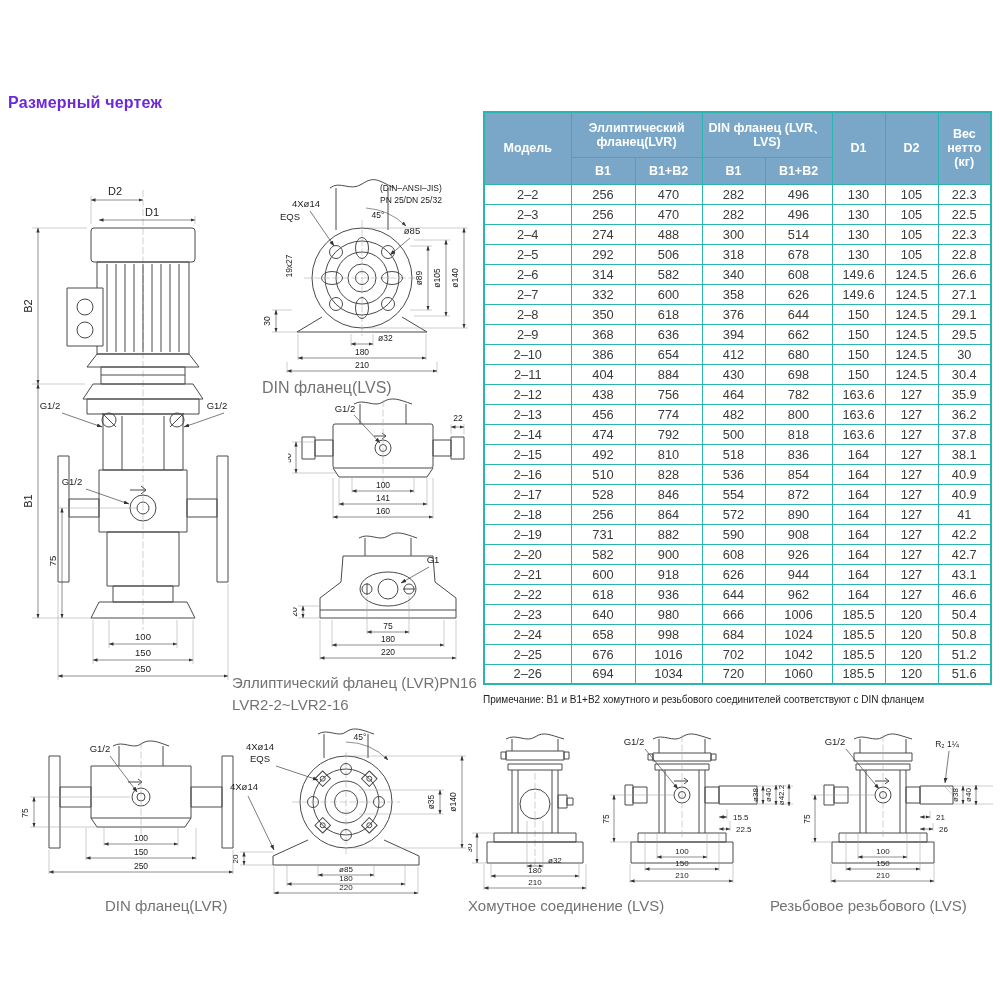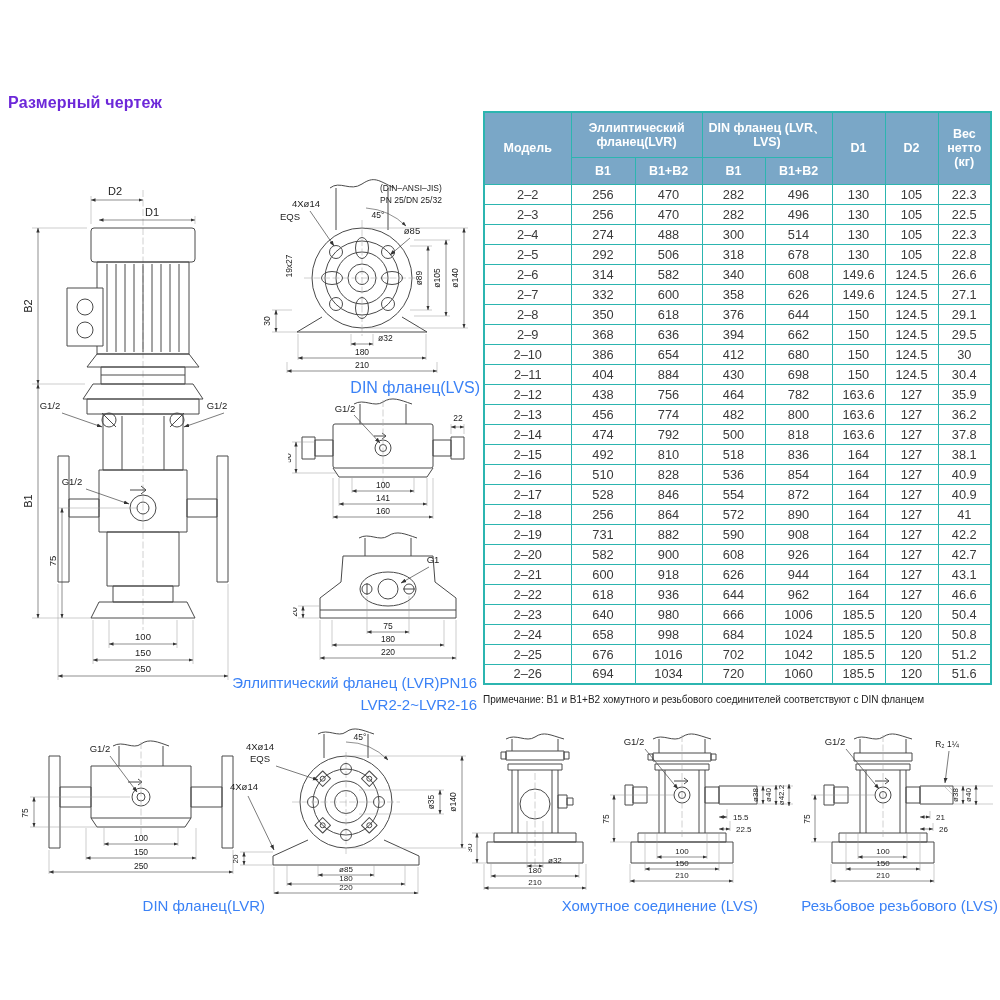--- a/index.html
+++ b/index.html
@@ -1,20 +1,20 @@
 <!DOCTYPE html>
 <html><head>
 <meta charset="utf-8">
 <style>
 *{margin:0;padding:0;box-sizing:border-box}
 html,body{width:1000px;height:1000px;background:#fff;font-family:"Liberation Sans",sans-serif}
 .stage{position:absolute;left:0;top:0;width:1000px;height:1000px;overflow:hidden;background:#fff}
 .title{position:absolute;left:8px;top:94px;font-size:16px;font-weight:bold;color:#6d28d9;letter-spacing:.2px}
 .diag{position:absolute}
-.cap{position:absolute;text-align:right;color:#3b82f6;font-size:15px}
+.cap{position:absolute;text-align:left;color:#737373;font-size:15px}
 table.dim{position:absolute;left:483px;top:111px;width:507px;border-collapse:collapse;table-layout:fixed;border:2px solid #2cb5b0}
 table.dim th{background:#7aa7c7;color:#fff;font-size:12.5px;font-weight:700;border:1px solid #2cb5b0;line-height:1.12;padding:1px;vertical-align:middle}
 table.dim td{font-size:12.8px;color:#3a3a3a;text-align:center;border-top:1px solid #2cb5b0;border-bottom:1px solid #2cb5b0;border-left:1px solid #2cb5b0;border-right:1px solid #2cb5b0;height:20px;padding:0;background:#fff}
 .note{position:absolute;left:483px;top:693px;width:505px;font-size:10px;color:#222;line-height:1.35}
 
 svg .ln *{fill:none;stroke:#4a4a4a;stroke-width:1;stroke-linejoin:round}
 svg .fw{fill:#fff;stroke:#4a4a4a;stroke-width:1}
 svg .dim{stroke:#444;stroke-width:.6;fill:none}
 svg .ldr{stroke:#444;stroke-width:.7;fill:none}
 svg .ext{stroke:#999;stroke-width:.5;fill:none}

